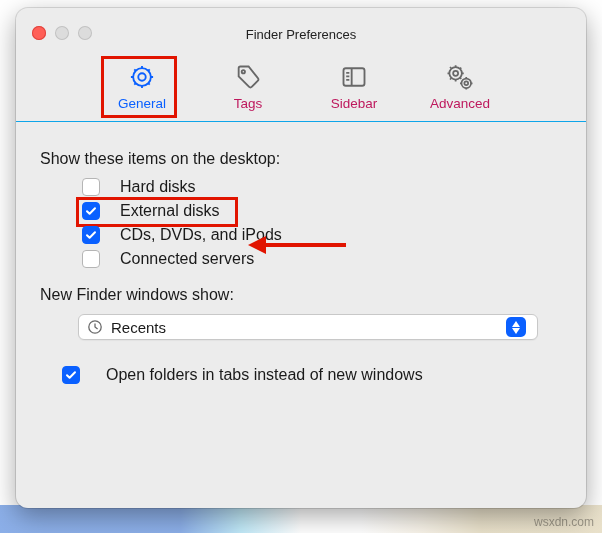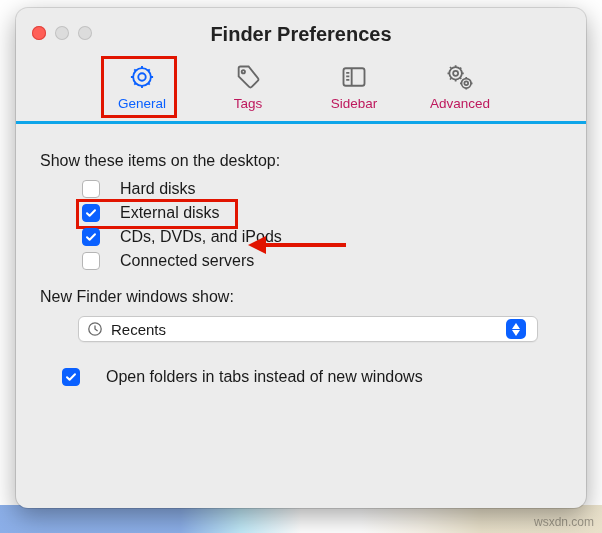--- a/index.html
+++ b/index.html
@@ -56,31 +56,31 @@
   }
   .traffic span {
     width: 14px; height: 14px;
     border-radius: 50%;
     display: inline-block;
     background: #dcdcdc;
     box-shadow: inset 0 0 0 1px rgba(0,0,0,0.12);
   }
   .traffic span.red { background: #ff5f57; box-shadow: inset 0 0 0 1px #e0443e; }
   .title {
-    font-size: 20px;
-    font-weight: 700;
+    font-size: 13px;
+    font-weight: 400;
     color: #222;
   }
   
   .tabbar {
     display: flex;
     justify-content: center;
     gap: 36px;
     padding: 2px 0 10px 0;
-    border-bottom: 3px solid #0ea5e9;
+    border-bottom: 1px solid #0ea5e9;
   }
   .tab {
     display: flex;
     flex-direction: column;
     align-items: center;
     gap: 4px;
     width: 70px;
     position: relative;
   }
   .tab-icon {

